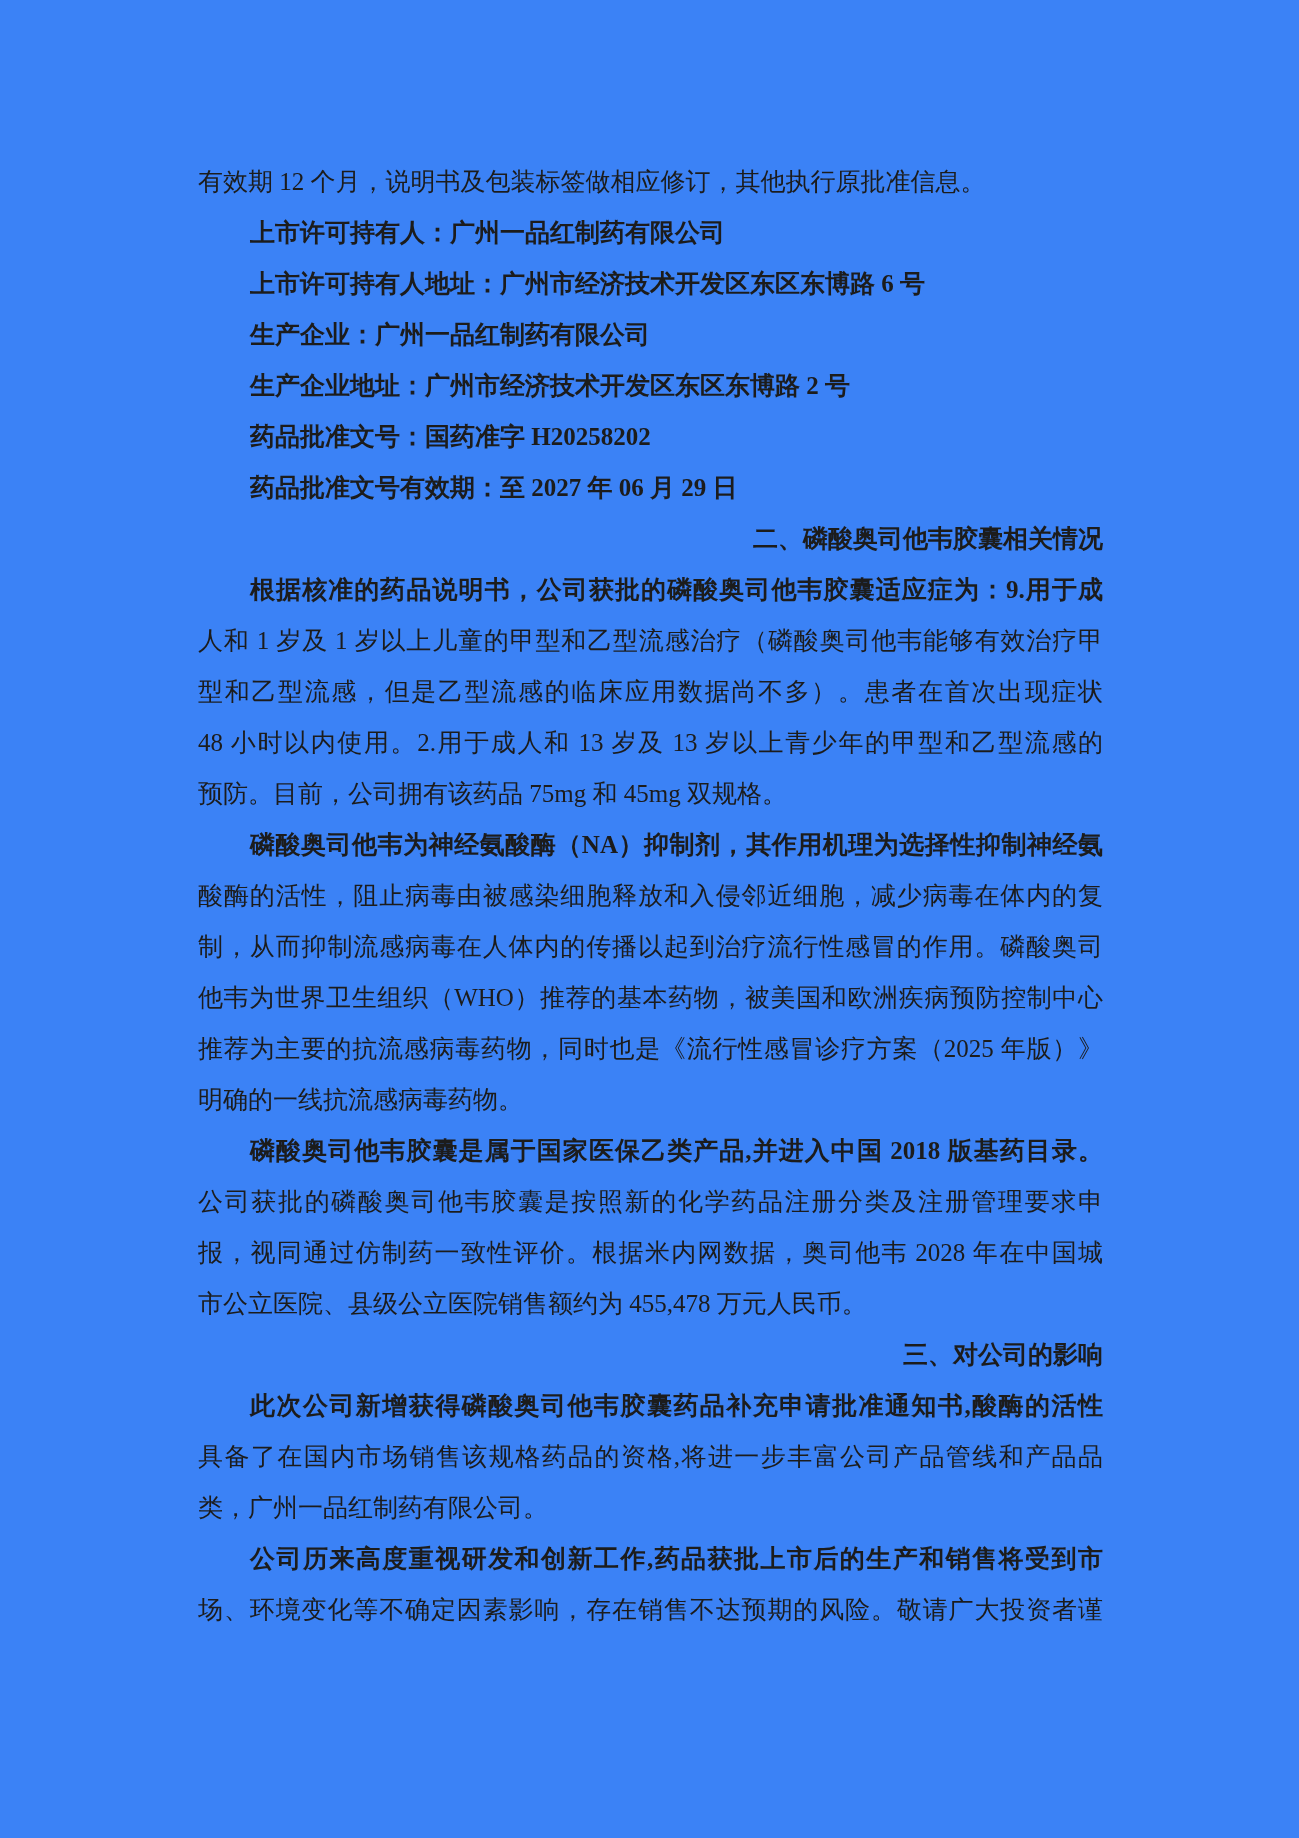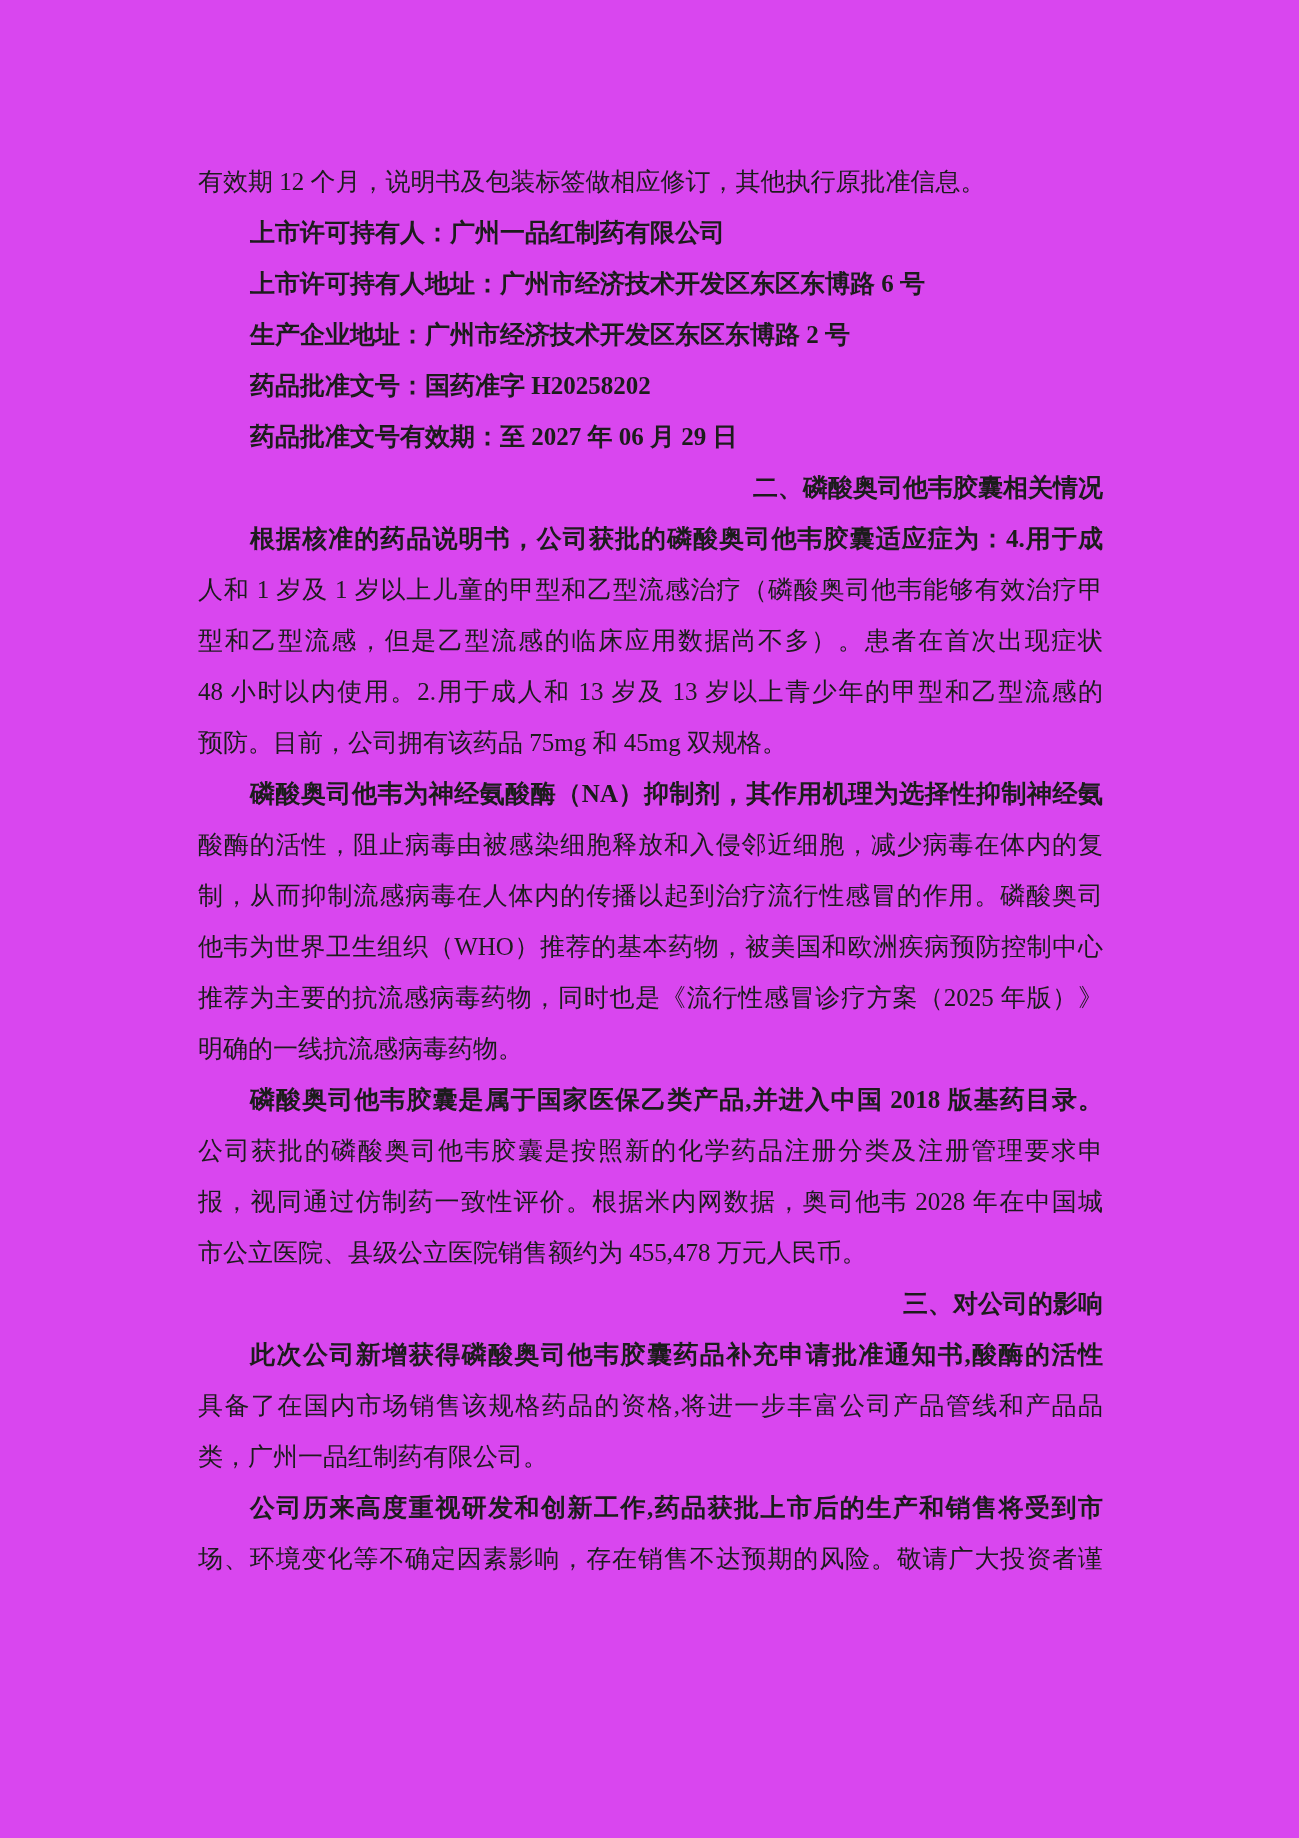--- a/index.html
+++ b/index.html
@@ -1,20 +1,20 @@
 <!DOCTYPE html>
 <html><head>
 <meta charset="utf-8">
 <style>
   html, body { margin: 0; padding: 0; background: #ffffff; }
   .page {
     position: relative;
     width: 1299px;
     height: 1838px;
-    background: #d946ef;
+    background: #3b82f6;
     font-family: "Liberation Serif", "DejaVu Serif", serif;
     color: #1c1c1c;
     overflow: hidden;
   }
   .content {
     position: absolute;
     left: 198px;
     top: 156px;
     width: 905px;
     font-size: 25px;
@@ -35,25 +35,26 @@
   .line.bold { font-weight: bold; text-align: right; }
 </style>
 </head>
 <body>
 
 <div class="page">
   <div class="content" id="content">
       <div class="line">有效期 12 个月，说明书及包装标签做相应修订，其他执行原批准信息。</div>
       <div class="line indent">上市许可持有人：广州一品红制药有限公司</div>
       <div class="line indent">上市许可持有人地址：广州市经济技术开发区东区东博路 6 号</div>
+      <div class="line indent">生产企业：广州一品红制药有限公司</div>
       <div class="line indent">生产企业地址：广州市经济技术开发区东区东博路 2 号</div>
       <div class="line indent">药品批准文号：国药准字 H20258202</div>
       <div class="line indent">药品批准文号有效期：至 2027 年 06 月 29 日</div>
       <div class="line indent bold">二、磷酸奥司他韦胶囊相关情况</div>
-      <div class="line indent justify">根据核准的药品说明书，公司获批的磷酸奥司他韦胶囊适应症为：4.用于成</div>
+      <div class="line indent justify">根据核准的药品说明书，公司获批的磷酸奥司他韦胶囊适应症为：9.用于成</div>
       <div class="line justify">人和 1 岁及 1 岁以上儿童的甲型和乙型流感治疗（磷酸奥司他韦能够有效治疗甲</div>
       <div class="line justify">型和乙型流感，但是乙型流感的临床应用数据尚不多）。患者在首次出现症状</div>
       <div class="line justify">48 小时以内使用。2.用于成人和 13 岁及 13 岁以上青少年的甲型和乙型流感的</div>
       <div class="line">预防。目前，公司拥有该药品 75mg 和 45mg 双规格。</div>
       <div class="line indent justify">磷酸奥司他韦为神经氨酸酶（NA）抑制剂，其作用机理为选择性抑制神经氨</div>
       <div class="line justify">酸酶的活性，阻止病毒由被感染细胞释放和入侵邻近细胞，减少病毒在体内的复</div>
       <div class="line justify">制，从而抑制流感病毒在人体内的传播以起到治疗流行性感冒的作用。磷酸奥司</div>
       <div class="line justify">他韦为世界卫生组织（WHO）推荐的基本药物，被美国和欧洲疾病预防控制中心</div>
       <div class="line justify">推荐为主要的抗流感病毒药物，同时也是《流行性感冒诊疗方案（2025 年版）》</div>
       <div class="line">明确的一线抗流感病毒药物。</div>

